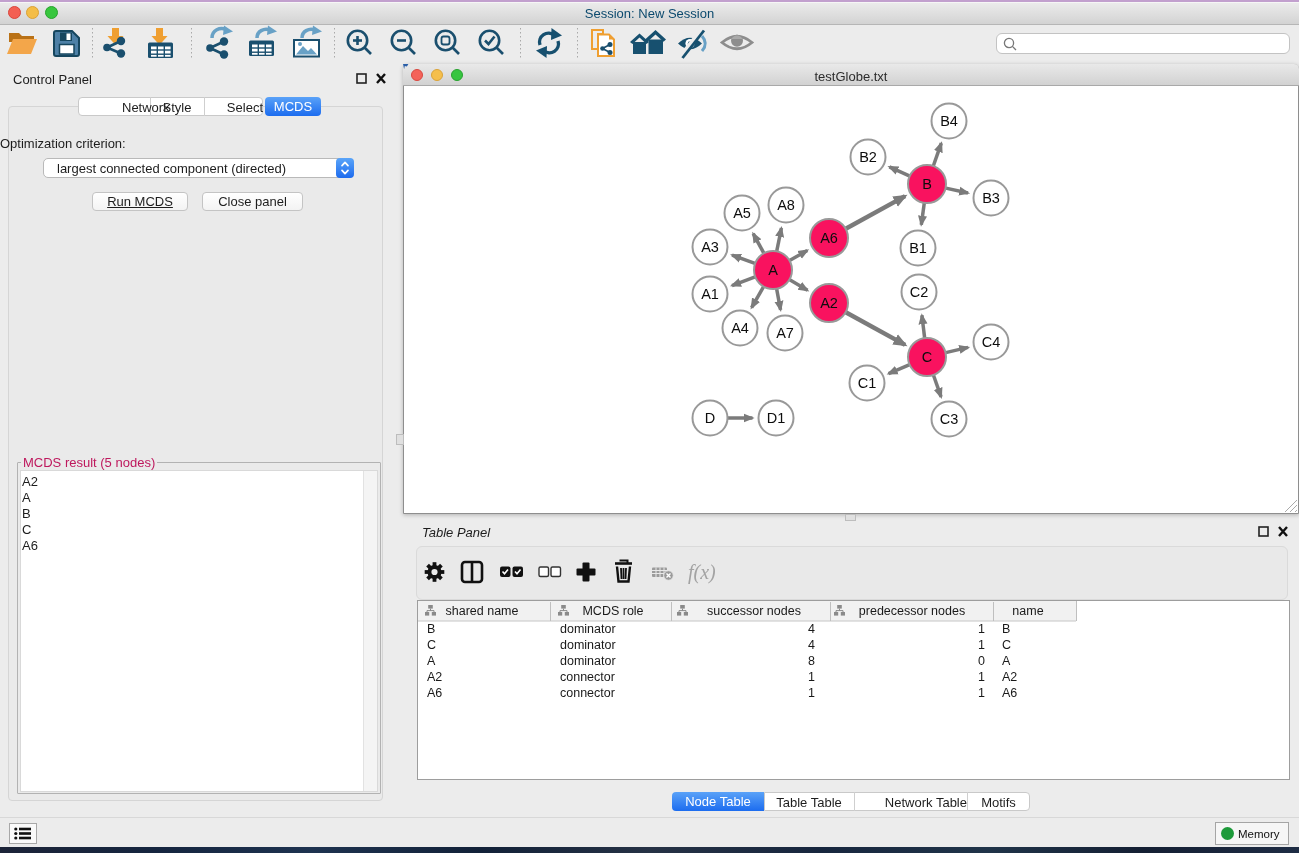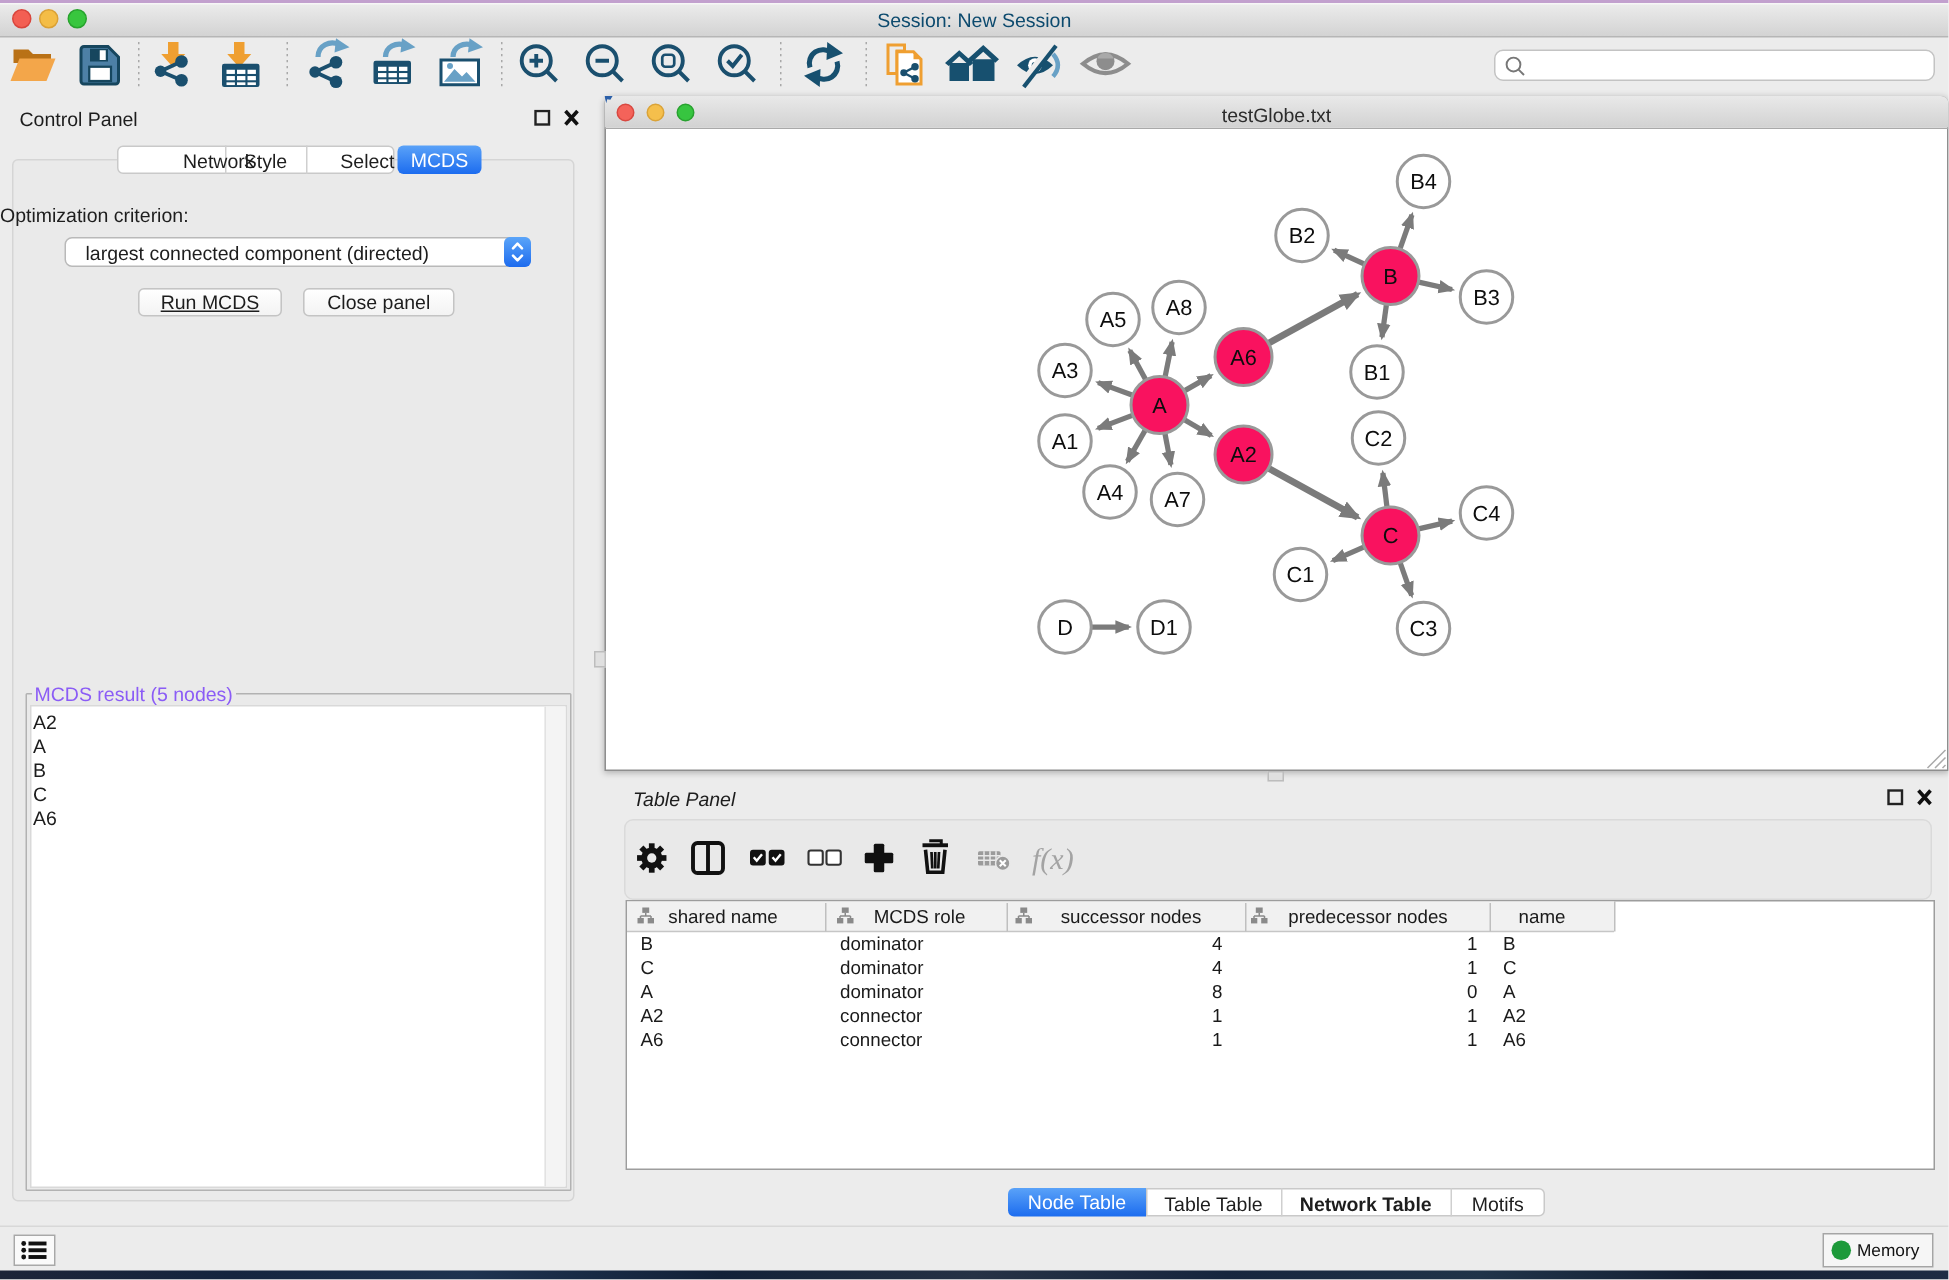--- a/index.html
+++ b/index.html
@@ -187,21 +187,21 @@
   <div class="abs" style="left:336px;top:158px;width:18px;height:20px;background:linear-gradient(#5ba5f9,#1d6bee);border-radius:4px;"></div>
   <svg class="abs" style="left:336px;top:158px;" width="18" height="20" viewBox="0 0 18 20">
       <path d="M6,7.6 L9,4.4 L12,7.6" fill="none" stroke="#fff" stroke-width="1.7" stroke-linecap="round" stroke-linejoin="round"></path>
       <path d="M6,12.4 L9,15.6 L12,12.4" fill="none" stroke="#fff" stroke-width="1.7" stroke-linecap="round" stroke-linejoin="round"></path>
     </svg>
 
   <div class="abs hdr13" style="left:92px;top:192px;width:96px;height:19px;background:linear-gradient(#fff,#f3f3f3);border:1px solid #c4c4c4;border-radius:4px;text-align:center;line-height:18px;text-decoration:underline;">Run MCDS</div>
   <div class="abs hdr13" style="left:202px;top:192px;width:101px;height:19px;background:linear-gradient(#fff,#f3f3f3);border:1px solid #c4c4c4;border-radius:4px;text-align:center;line-height:18px;">Close panel</div>
 
   <fieldset class="abs" style="left:17px;top:455px;width:364px;height:339px;border:1px solid #b2b2b2;border-radius:1px;">
-    <legend style="font-size:13px;color:#8b5cf6;margin-left:3px;padding:0 2px;">MCDS result (5 nodes)</legend>
+    <legend style="font-size:13px;color:#be185d;margin-left:3px;padding:0 2px;">MCDS result (5 nodes)</legend>
   </fieldset>
   <div class="abs" style="left:20px;top:470px;width:358px;height:322px;background:#fff;border:1px solid #d9d9d9;"></div>
   <div class="abs" style="left:363px;top:471px;width:14px;height:320px;background:#f4f4f4;border-left:1px solid #e2e2e2;"></div>
   <div class="abs hdr13" style="left:22px;top:474px;line-height:16px;">A2<br>A<br>B<br>C<br>A6</div>
 
   <div class="abs" style="left:403px;top:64px;width:896px;height:450px;background:#fff;border:1px solid #8e8e8e;border-radius:5px 5px 0 0;box-shadow:0 1px 4px rgba(0,0,0,0.25);"></div>
   <div class="abs" style="left:403px;top:64px;width:896px;height:22px;background:linear-gradient(#e9e9e9,#d2d2d2);border-radius:5px 5px 0 0;border-bottom:1px solid #a9a9a9;"></div>
   <svg class="abs" style="left:403px;top:64px;" width="6" height="7" viewBox="0 0 10 10" preserveAspectRatio="none">
       <path d="M0,0 h9 L6.5,3.5 L3,3 L2,7 z" fill="#2b5fa8"></path>
     </svg>
@@ -423,21 +423,21 @@
         <text x="568" y="97" text-anchor="end">1</text>
         <text x="585" y="97">A6</text>
     </g>
   </svg>
 
   <div class="abs" style="left:764px;top:792px;width:266px;height:19px;background:#fff;border:1px solid #c9c9c9;border-radius:0 4px 4px 0;"></div>
   <div class="abs" style="left:672px;top:792px;width:92px;height:19px;background:linear-gradient(#5aa2f8,#1c6cef);border-radius:4px 0 0 4px;color:#fff;font-size:13px;text-align:center;line-height:19px;">Node Table</div>
   <div class="abs" style="left:854px;top:792px;width:1px;height:19px;background:#cfcfcf;"></div>
   <div class="abs" style="left:967px;top:792px;width:1px;height:19px;background:#cfcfcf;"></div>
   <div class="abs hdr13" style="left:764px;top:795px;width:90px;text-align:center;">Table Table</div>
-  <div class="abs hdr13" style="left:854px;top:795px;width:113px;text-align:center;font-weight:bold;">Network Table</div>
+  <div class="abs hdr13" style="left:854px;top:795px;width:113px;text-align:right;">Network Table</div>
   <div class="abs hdr13" style="left:967px;top:795px;width:63px;text-align:center;">Motifs</div>
 
   <div class="abs" style="left:0;top:817px;width:1299px;height:1px;background:#d8d8d8;"></div>
   <div class="abs" style="left:9px;top:823px;width:28px;height:21px;background:#fafafa;border:1px solid #a8a8a8;"></div>
   <svg class="abs" style="left:14px;top:827px;" width="18" height="13" viewBox="0 0 18 13">
     <g fill="#111">
         <circle cx="1.8" cy="2" r="1.6"></circle>
         <circle cx="1.8" cy="6.5" r="1.6"></circle>
         <circle cx="1.8" cy="11" r="1.6"></circle>
     <rect x="5" y="0.7" width="12" height="2.6"></rect>

